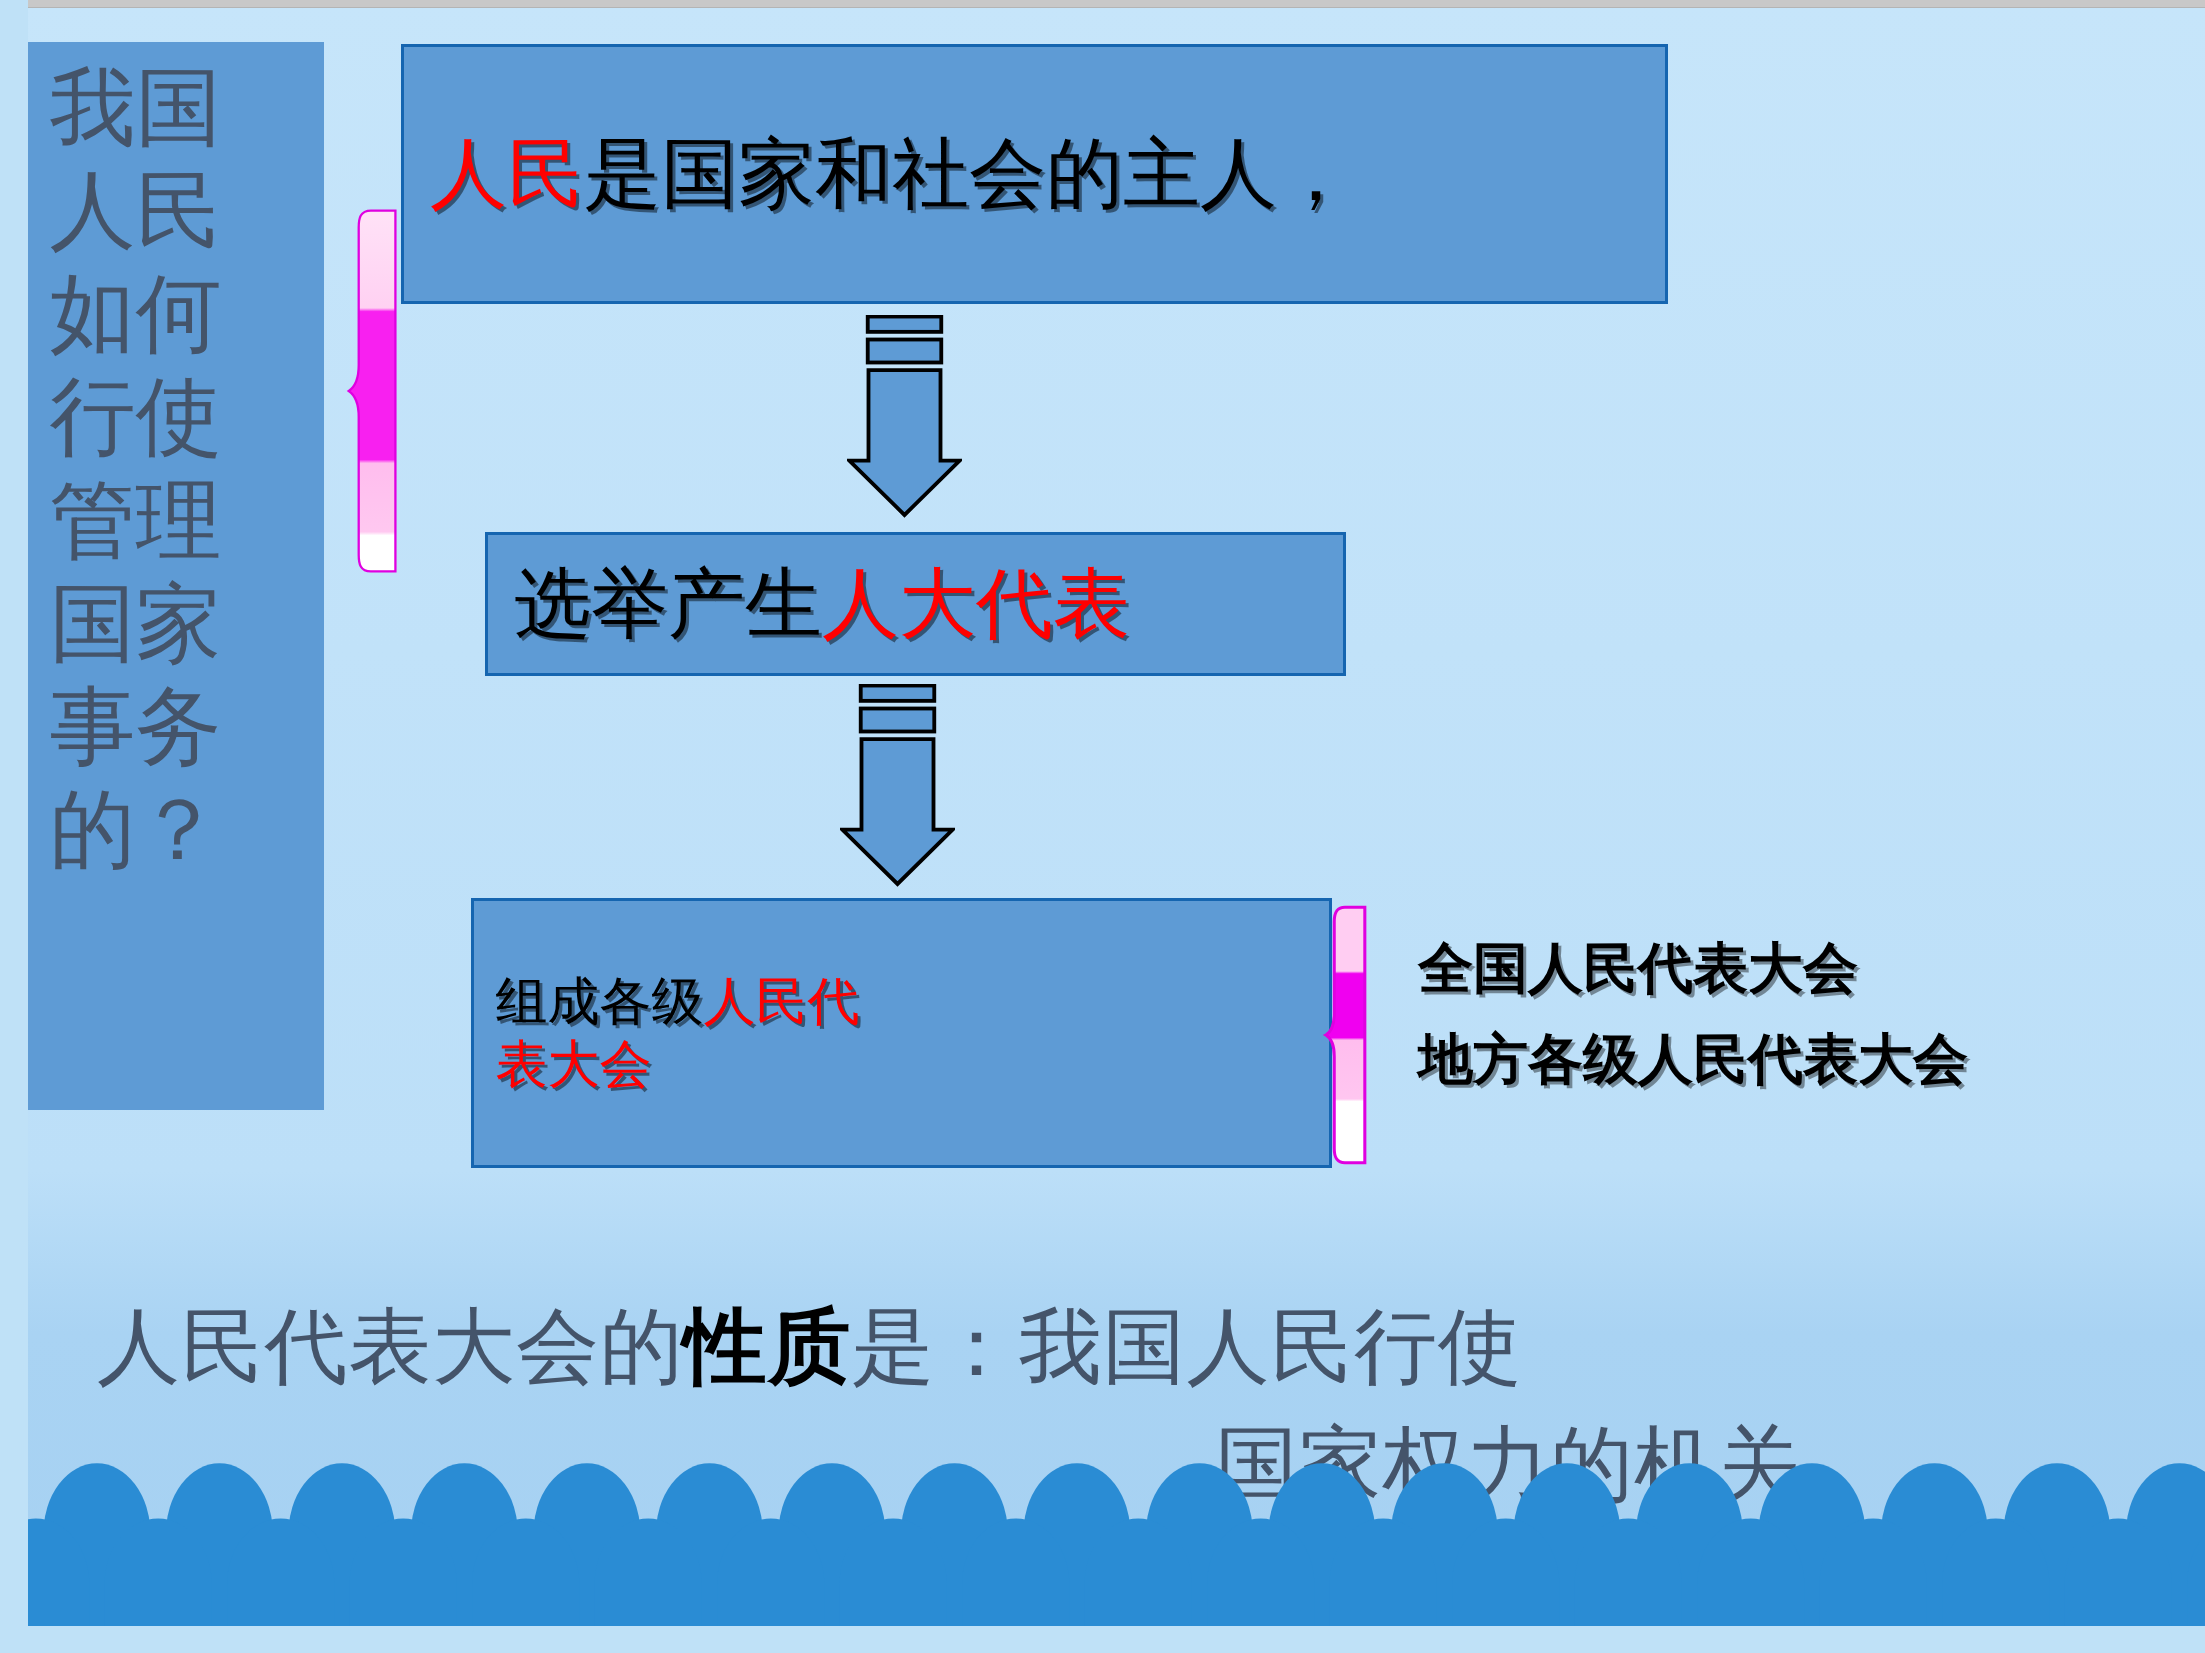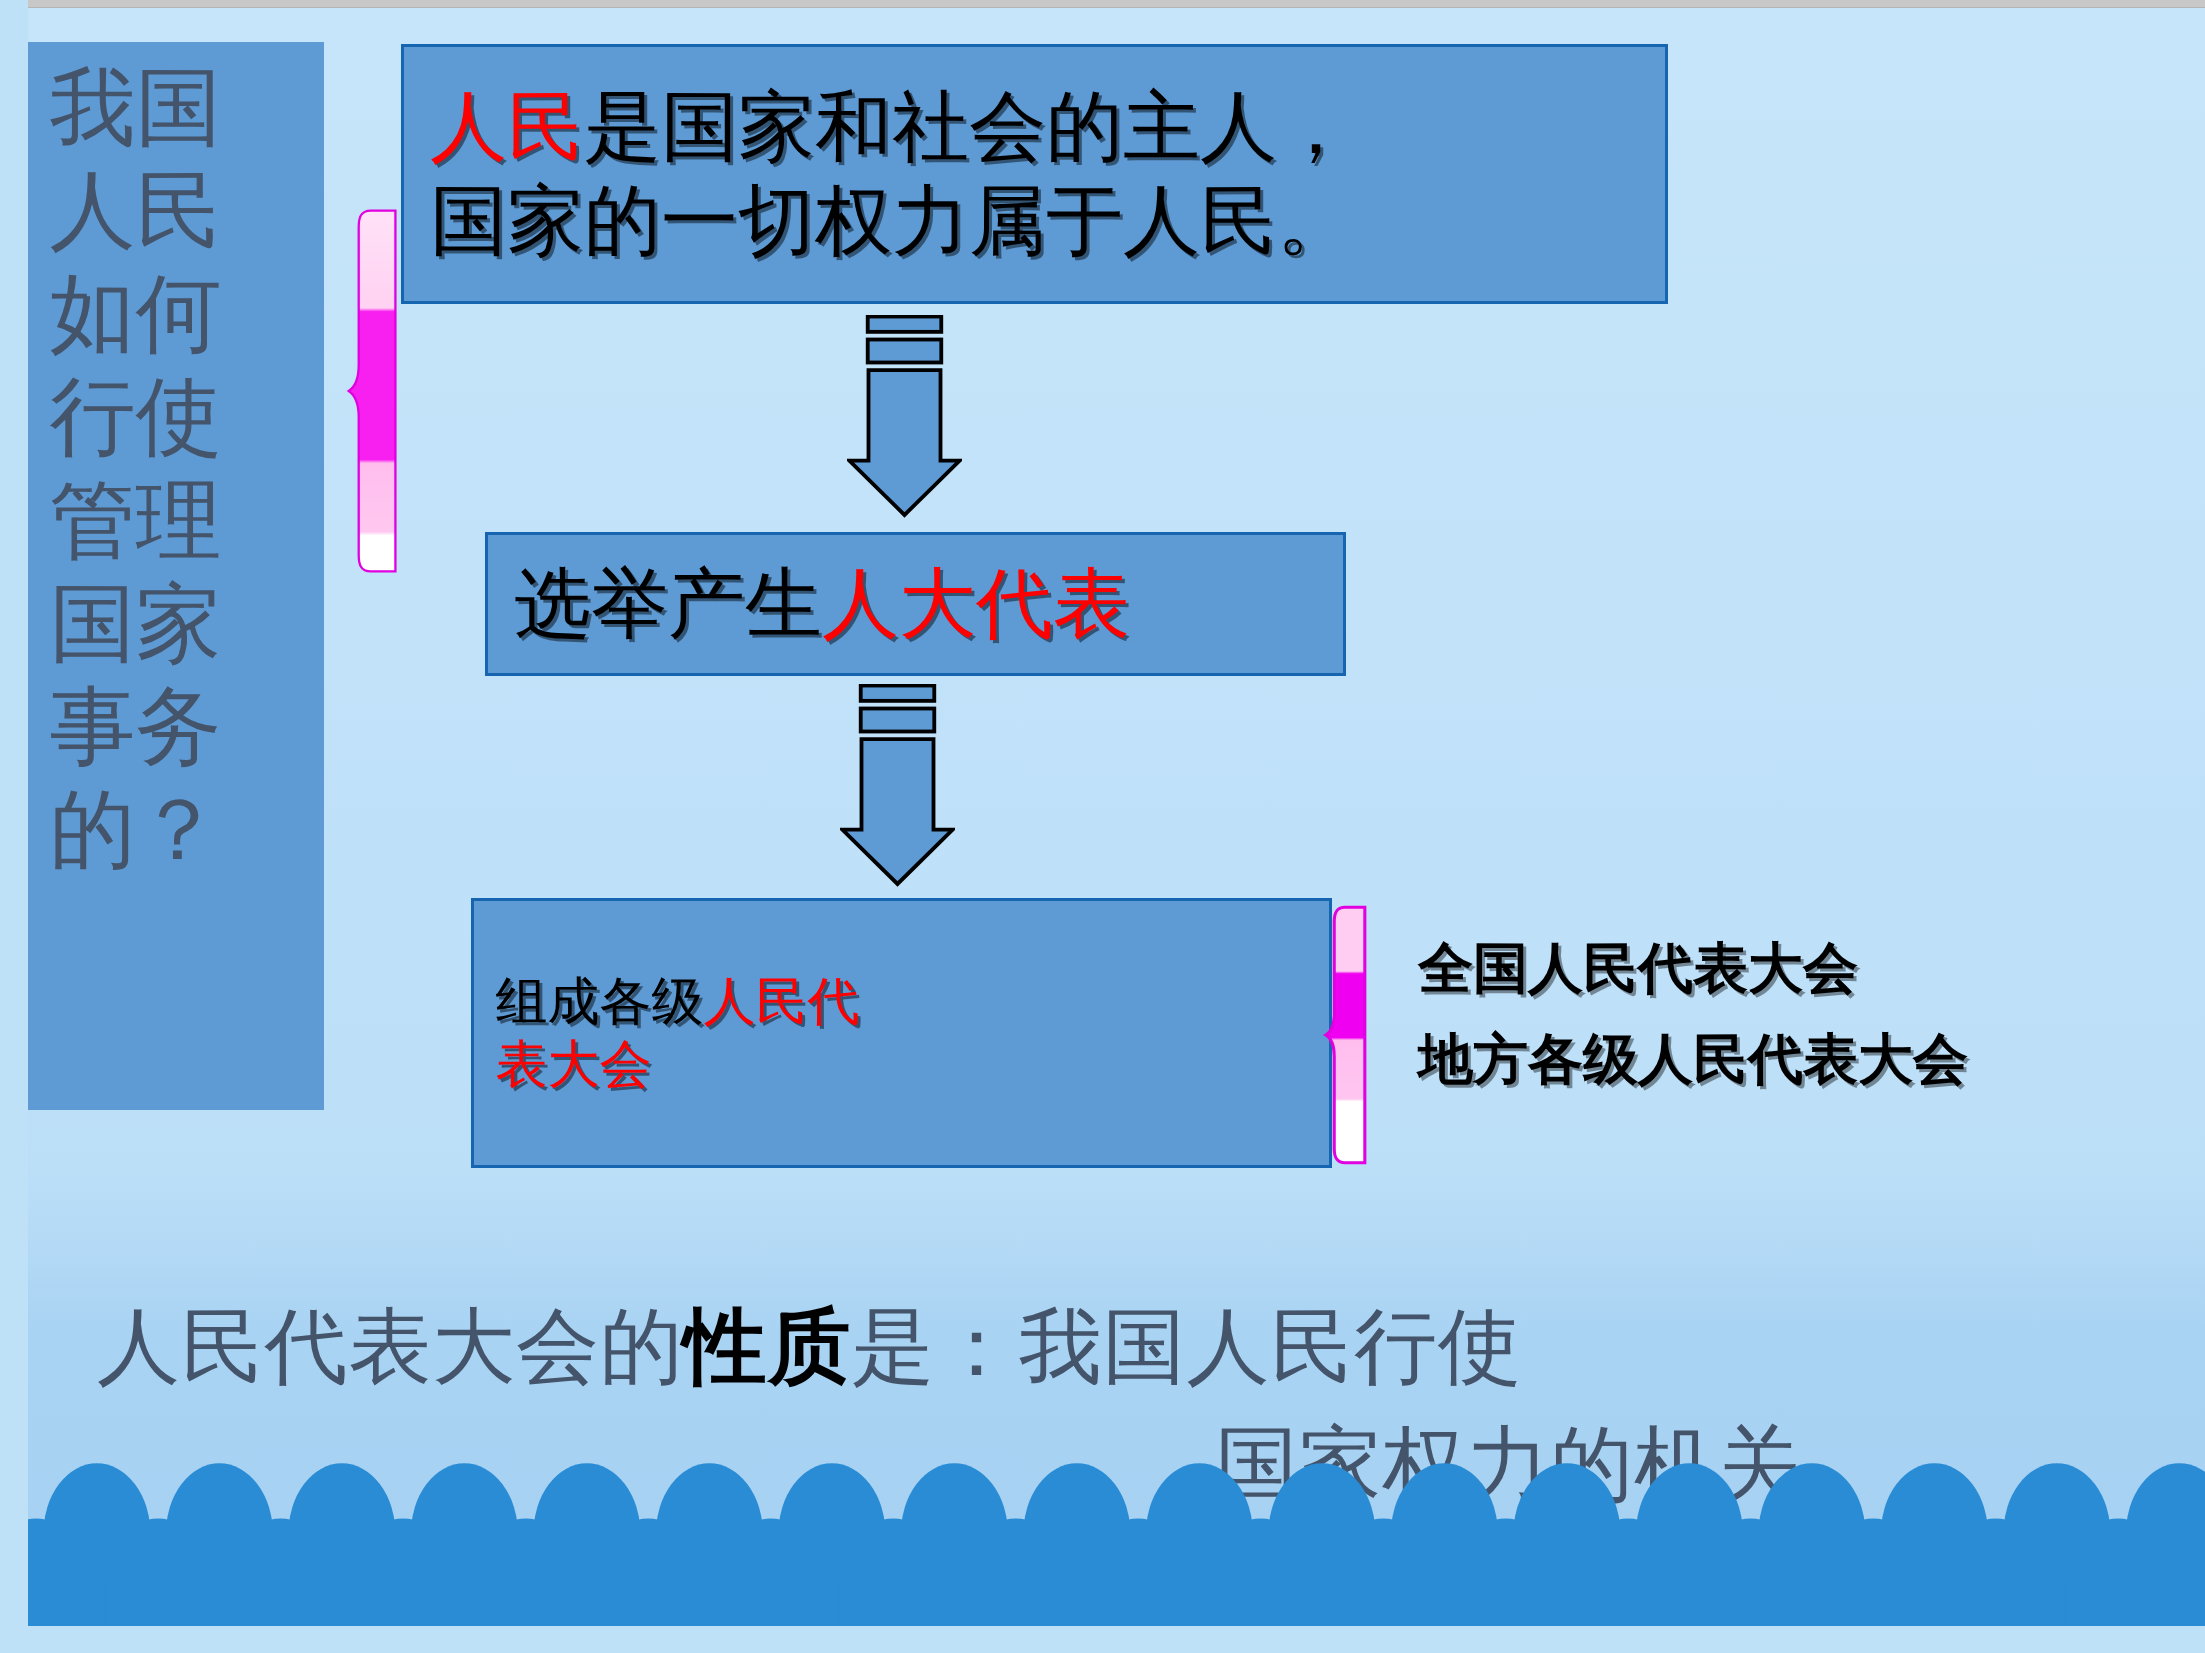--- a/index.html
+++ b/index.html
@@ -140,21 +140,20 @@
                C 22 18 24 12 32 12
                L 62 12 Z" fill="none" stroke="none"></path>
       <path d="M 62 4 L 30 4 C 16 4 14 14 14 26 L 14 206
                C 14 224 10 234 1 240 C 10 246 14 256 14 274
                L 14 454 C 14 466 16 476 30 476 L 62 476 L 62 4 Z" fill="url(#braceGradL)" stroke="#e000e0" stroke-width="3"></path>
     </svg>
   </div>
 
   <div class="fbox" id="box1">
     <div class="line"><span class="red">人民</span><span>是国家和社会的主人，</span></div>
-    <div class="line">国家的一切权力属于人民。</div>
   </div>
 
   <div class="arrow" style="left:819px;top:315px;width:115px;height:203px;">
     <svg width="115" height="203" viewBox="0 0 150 265">
       <rect x="27" y="2" width="96" height="20" fill="#5e9bd5" stroke="#000" stroke-width="5"></rect>
       <rect x="27" y="32" width="96" height="30" fill="#5e9bd5" stroke="#000" stroke-width="5"></rect>
       <path d="M 28 72 L 122 72 L 122 190 L 147 190 L 75 261 L 3 190 L 28 190 Z" fill="#5e9bd5" stroke="#000" stroke-width="5"></path>
     </svg>
   </div>
 

